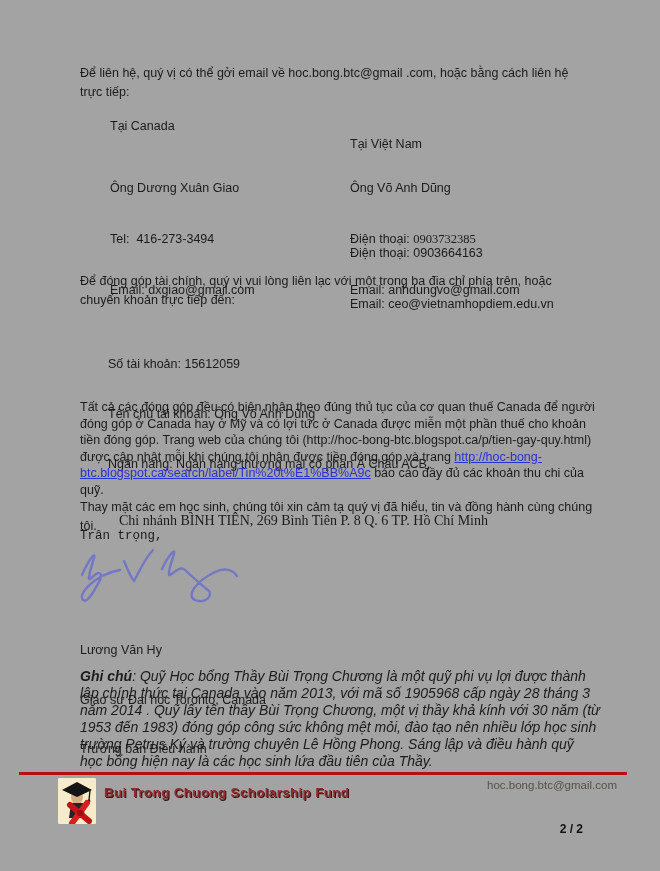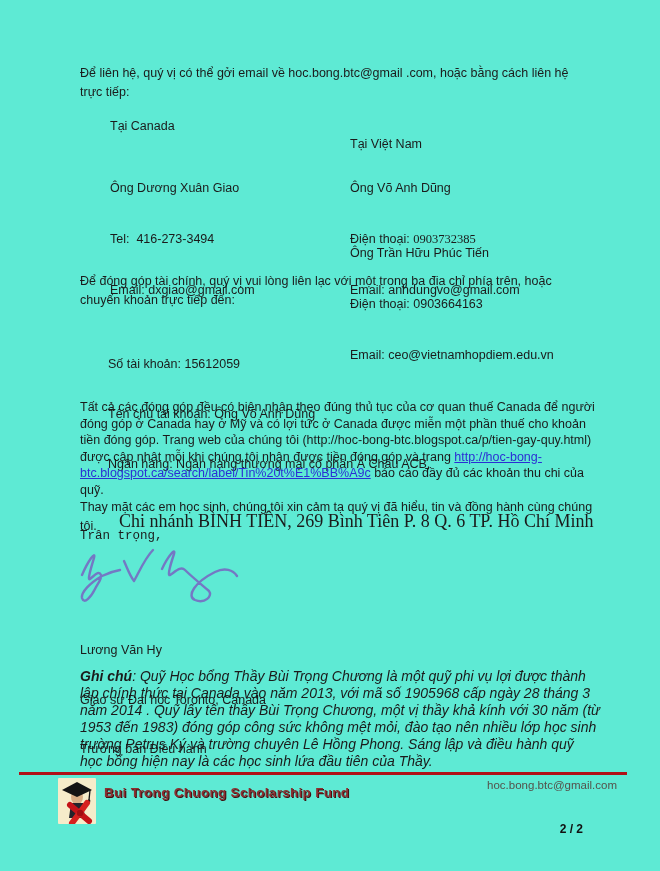--- a/index.html
+++ b/index.html
@@ -2,21 +2,21 @@
 <html><head>
 <meta charset="utf-8">
 <style>
   * { margin: 0; padding: 0; box-sizing: border-box; }
   html, body { background: #ffffff; }
   body { font-family: "Liberation Sans", sans-serif; color: #1b1b1b; }
   .page {
     position: relative;
     width: 660px;
     height: 871px;
-    background: #5eead4;
+    background: #a3a3a3;
     overflow: hidden;
   }
   .abs { position: absolute; }
   .body-text { font-size: 12.5px; line-height: 19px; white-space: pre-wrap; }
   .tight { line-height: 17px; }
   .serif { font-family: "Liberation Serif", serif; margin-top: 6px; }
   .link { color: #2b2fd4; text-decoration: underline; cursor: pointer; }
   .para { width: 514px; }
   .sig-svg path { fill: none; stroke: #7478c4; stroke-width: 2.4; stroke-linecap: round; stroke-linejoin: round; }
   .footer-line { background: #b01117; height: 3px; }
@@ -45,32 +45,31 @@
     <div>Email: dxgiao@gmail.com</div>
   </div>
 
   <div class="abs body-text tight" style="left:350px; top:146px;">
     <div>Ông Võ Anh Dũng</div>
     <div><span>Điện thoại: </span><span class="serif">0903732385</span></div>
     <div>Email: anhdungvo@gmail.com</div>
   </div>
 
   <div class="abs body-text tight" style="left:350px; top:211px;">
-    <div>Ông Trần Hữu Phúc Tiến</div>
     <div>Điện thoại: 0903664163</div>
     <div>Email: ceo@vietnamhopdiem.edu.vn</div>
   </div>
 
   <div class="abs body-text para" style="left:80px; top:272px;">Để đóng góp tài chính, quý vị vui lòng liên lạc với một trong ba địa chỉ phía trên, hoặc chuyển khoản trực tiếp đến:</div>
 
   <div class="abs body-text" style="left:108px; top:322px; line-height:16.8px;">
     <div>Số tài khoản: 15612059</div>
     <div>Tên chủ tài khoản: Ông Võ Anh Dũng</div>
     <div>Ngân hàng: Ngân hàng thương mại cổ phần Á Châu ACB,</div>
-    <div class="serif" style="padding-left:11px; font-size:18px;">Chi nhánh BÌNH TIÊN, 269 Bình Tiên P. 8 Q. 6 TP. Hồ Chí Minh</div>
+    <div class="serif" style="padding-left:11px; font-size:14px;">Chi nhánh BÌNH TIÊN, 269 Bình Tiên P. 8 Q. 6 TP. Hồ Chí Minh</div>
   </div>
 
   <div class="abs body-text para" style="left:80px; top:399px; line-height:16.5px; width:518px;"><span>Tất cả các đóng góp đều có biên nhận theo đúng thủ tục của cơ quan thuế Canada để người đóng góp ở Canada hay ở Mỹ và có lợi tức ở Canada được miễn một phần thuế cho khoản tiền đóng góp. Trang web của chúng tôi (http://hoc-bong-btc.blogspot.ca/p/tien-gay-quy.html) được cập nhật mỗi khi chúng tôi nhận được tiền đóng góp và trang </span><span class="link">http://hoc-bong-btc.blogspot.ca/search/label/Tin%20t%E1%BB%A9c</span><span> báo cáo đầy đủ các khoản thu chi của quỹ.</span></div>
 
   <div class="abs body-text" style="left:80px; top:498px; width:530px;">Thay mặt các em học sinh, chúng tôi xin cảm tạ quý vị đã hiểu, tin và đồng hành cùng chúng tôi.</div>
 
   <div class="abs body-text" style="left:80px; top:527px;font-family:Liberation Mono, monospace;">Trân trọng,</div>
 
   <svg class="abs sig-svg" style="left:72px; top:545px;" width="175" height="64" viewBox="0 0 175 64" aria-hidden="true">
     <path d="M10,30 C16,16 24,5 22,13 C19,23 15,36 18,34 C23,30 27,25 29,30 C30,34 26,38 23,44 C19,52 12,60 10,53 C9,47 18,38 30,31 C36,28 42,26 48,25"></path>

